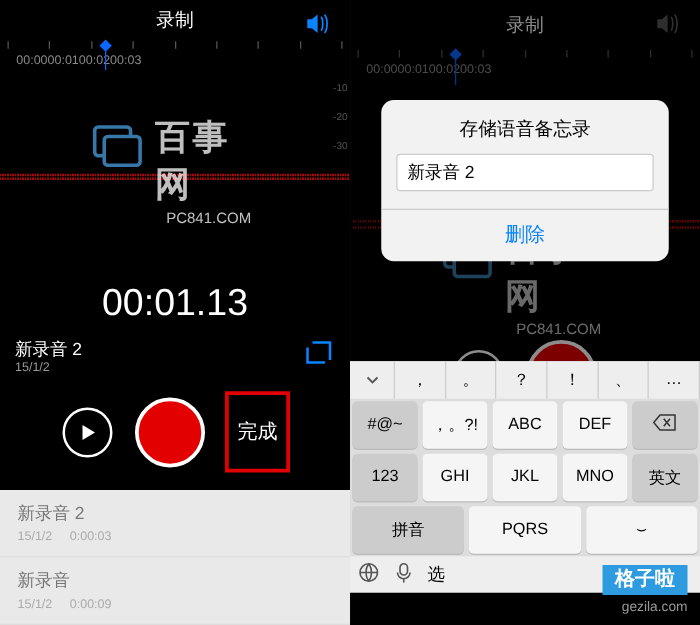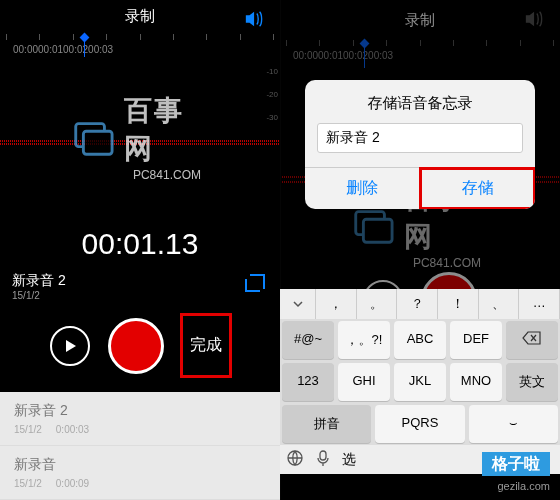--- a/index.html
+++ b/index.html
@@ -23,21 +23,21 @@
 .playhead::before { content: ""; position: absolute; top: 0; left: -3px; width: 7px; height: 7px; background: #0a66ff; transform: rotate(45deg); }
 
 
 .wave { flex: 0 0 160px; position: relative; background: #000; overflow: hidden; }
 .wave .dots, .wave .dots2 { position: absolute; left: 0; right: 0; height: 2px; background-image: repeating-linear-gradient(90deg,#b00 0 1px,transparent 1px 2px); }
 .wave .dots { top: 52%; }
 .wave .dots2 { top: 54%; }
 .scale { position: absolute; right: 2px; top: 10px; color: #555; font-size: 8px; display: flex; flex-direction: column; gap: 14px; align-items: center; }
 
 
-.watermark { position: absolute; left: 50%; top: 50%; transform: translate(-50%,-50%); display: flex; align-items: center; gap: 8px; opacity: 0.75; pointer-events: none; }
+.watermark { position: absolute; left: 50%; top: 50%; transform: translate(-50%,-50%); display: flex; gap: 8px; opacity: 0.75; pointer-events: none; }
 .watermark .txt { color: #fff; }
 .watermark .big { font-size: 28px; font-weight: 700; letter-spacing: 2px; }
 .watermark .sm { font-size: 12px; text-align: center; }
 .watermark svg { width: 48px; height: 48px; color:#4aa0e0; }
 
 
 .bigtime { color: #fff; font-size: 30px; text-align: center; padding: 10px 0 6px; font-weight: 400; }
 
 
 .recrow { display: flex; align-items: center; padding: 4px 12px; color: #fff; }
@@ -243,21 +243,20 @@
       <div class="recbtn"></div>
     </div>
   </div>
 
   <div class="overlay">
     <div class="dialog">
       <div class="dlg-title">存储语音备忘录</div>
       <div class="dlg-input">新录音 2</div>
       <div class="dlg-btns">
         <div class="dlg-btn">删除</div>
-        <div class="dlg-btn hl">存储</div>
       </div>
     </div>
   </div>
 
   <div class="kbd">
     <div class="kb-suggest">
       <span>
           <svg viewBox="0 0 14 14">
             <path d="M3 5l4 4 4-4" stroke="#555" stroke-width="1.5" fill="none"></path>
           </svg>

